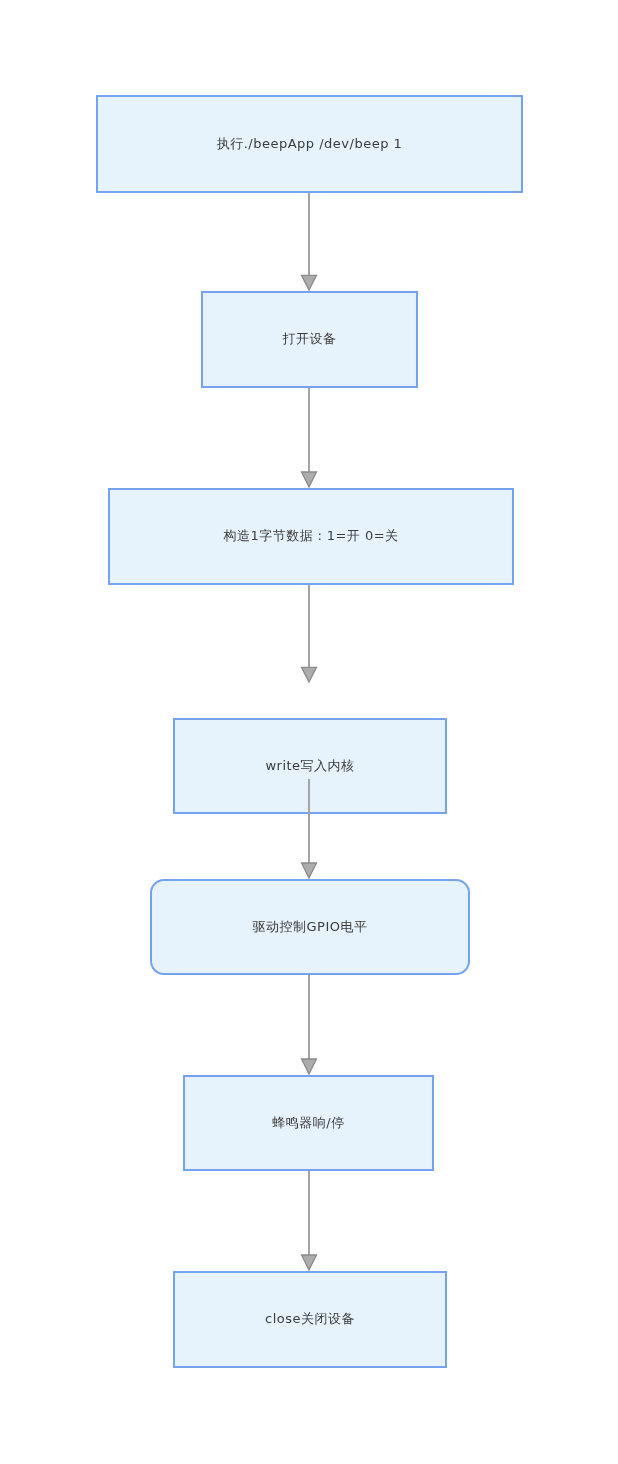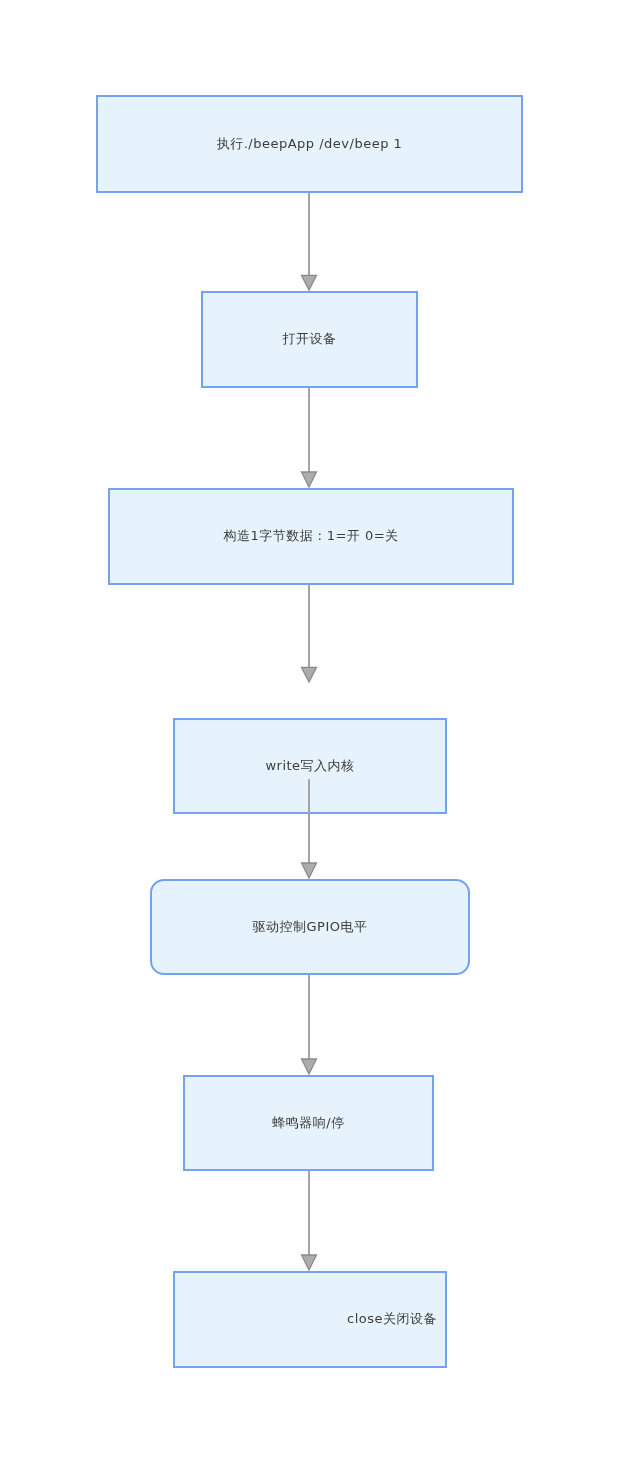--- a/index.html
+++ b/index.html
@@ -31,21 +31,21 @@
     padding: 0 8px;
     letter-spacing: 0.5px;
   }
   
   .n1 { left: 96px;  top: 95px;   width: 427px; height: 98px; }
   .n2 { left: 201px; top: 291px;  width: 217px; height: 97px; }
   .n3 { left: 108px; top: 488px;  width: 406px; height: 97px; }
   .n4 { left: 173px; top: 683px;  width: 274px; height: 96px; margin-top: 35px; }
   .n5 { left: 150px; top: 879px;  width: 320px; height: 96px; border-radius: 14px; }
   .n6 { left: 183px; top: 1075px; width: 251px; height: 96px; }
-  .n7 { left: 173px; top: 1271px; width: 274px; height: 97px; justify-content: flex-end; }
+  .n7 { left: 173px; top: 1271px; width: 274px; height: 97px; }
 
   .arrow {
     position: absolute;
     left: 299px;
     width: 20px;
   }
   .a1 { top: 193px;  height: 98px; }
   .a2 { top: 388px;  height: 100px; }
   .a3 { top: 585px;  height: 98px; }
   .a4 { top: 779px;  height: 100px; }

